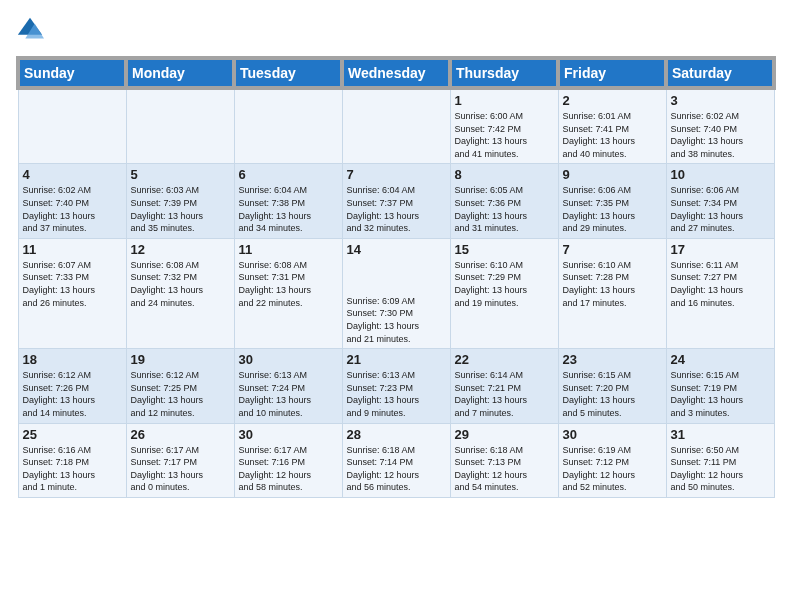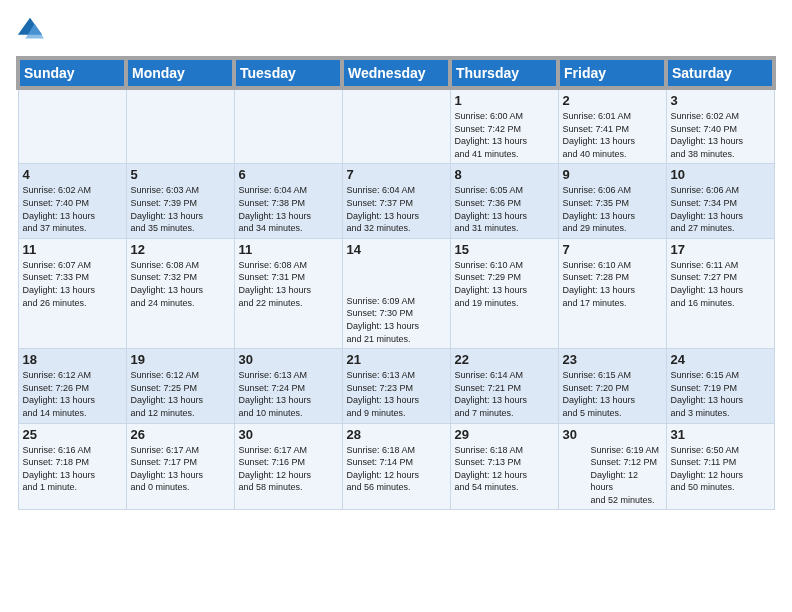--- a/index.html
+++ b/index.html
@@ -335,21 +335,21 @@
         </td>
         <td>
           <span class="day-num">29</span>
           <div class="day-info" style="white-space: pre-line;">Sunrise: 6:18 AM
 Sunset: 7:13 PM
 Daylight: 12 hours
 and 54 minutes.</div>
         </td>
         <td>
           <span class="day-num">30</span>
-          <div class="day-info" style="white-space: pre-line; margin-left: 28px;">Sunrise: 6:19 AM
+          <div class="day-info" style="white-space: pre-line;">Sunrise: 6:19 AM
 Sunset: 7:12 PM
 Daylight: 12 hours
 and 52 minutes.</div>
         </td>
         <td>
           <span class="day-num">31</span>
           <div class="day-info" style="white-space: pre-line;">Sunrise: 6:50 AM
 Sunset: 7:11 PM
 Daylight: 12 hours
 and 50 minutes.</div>

